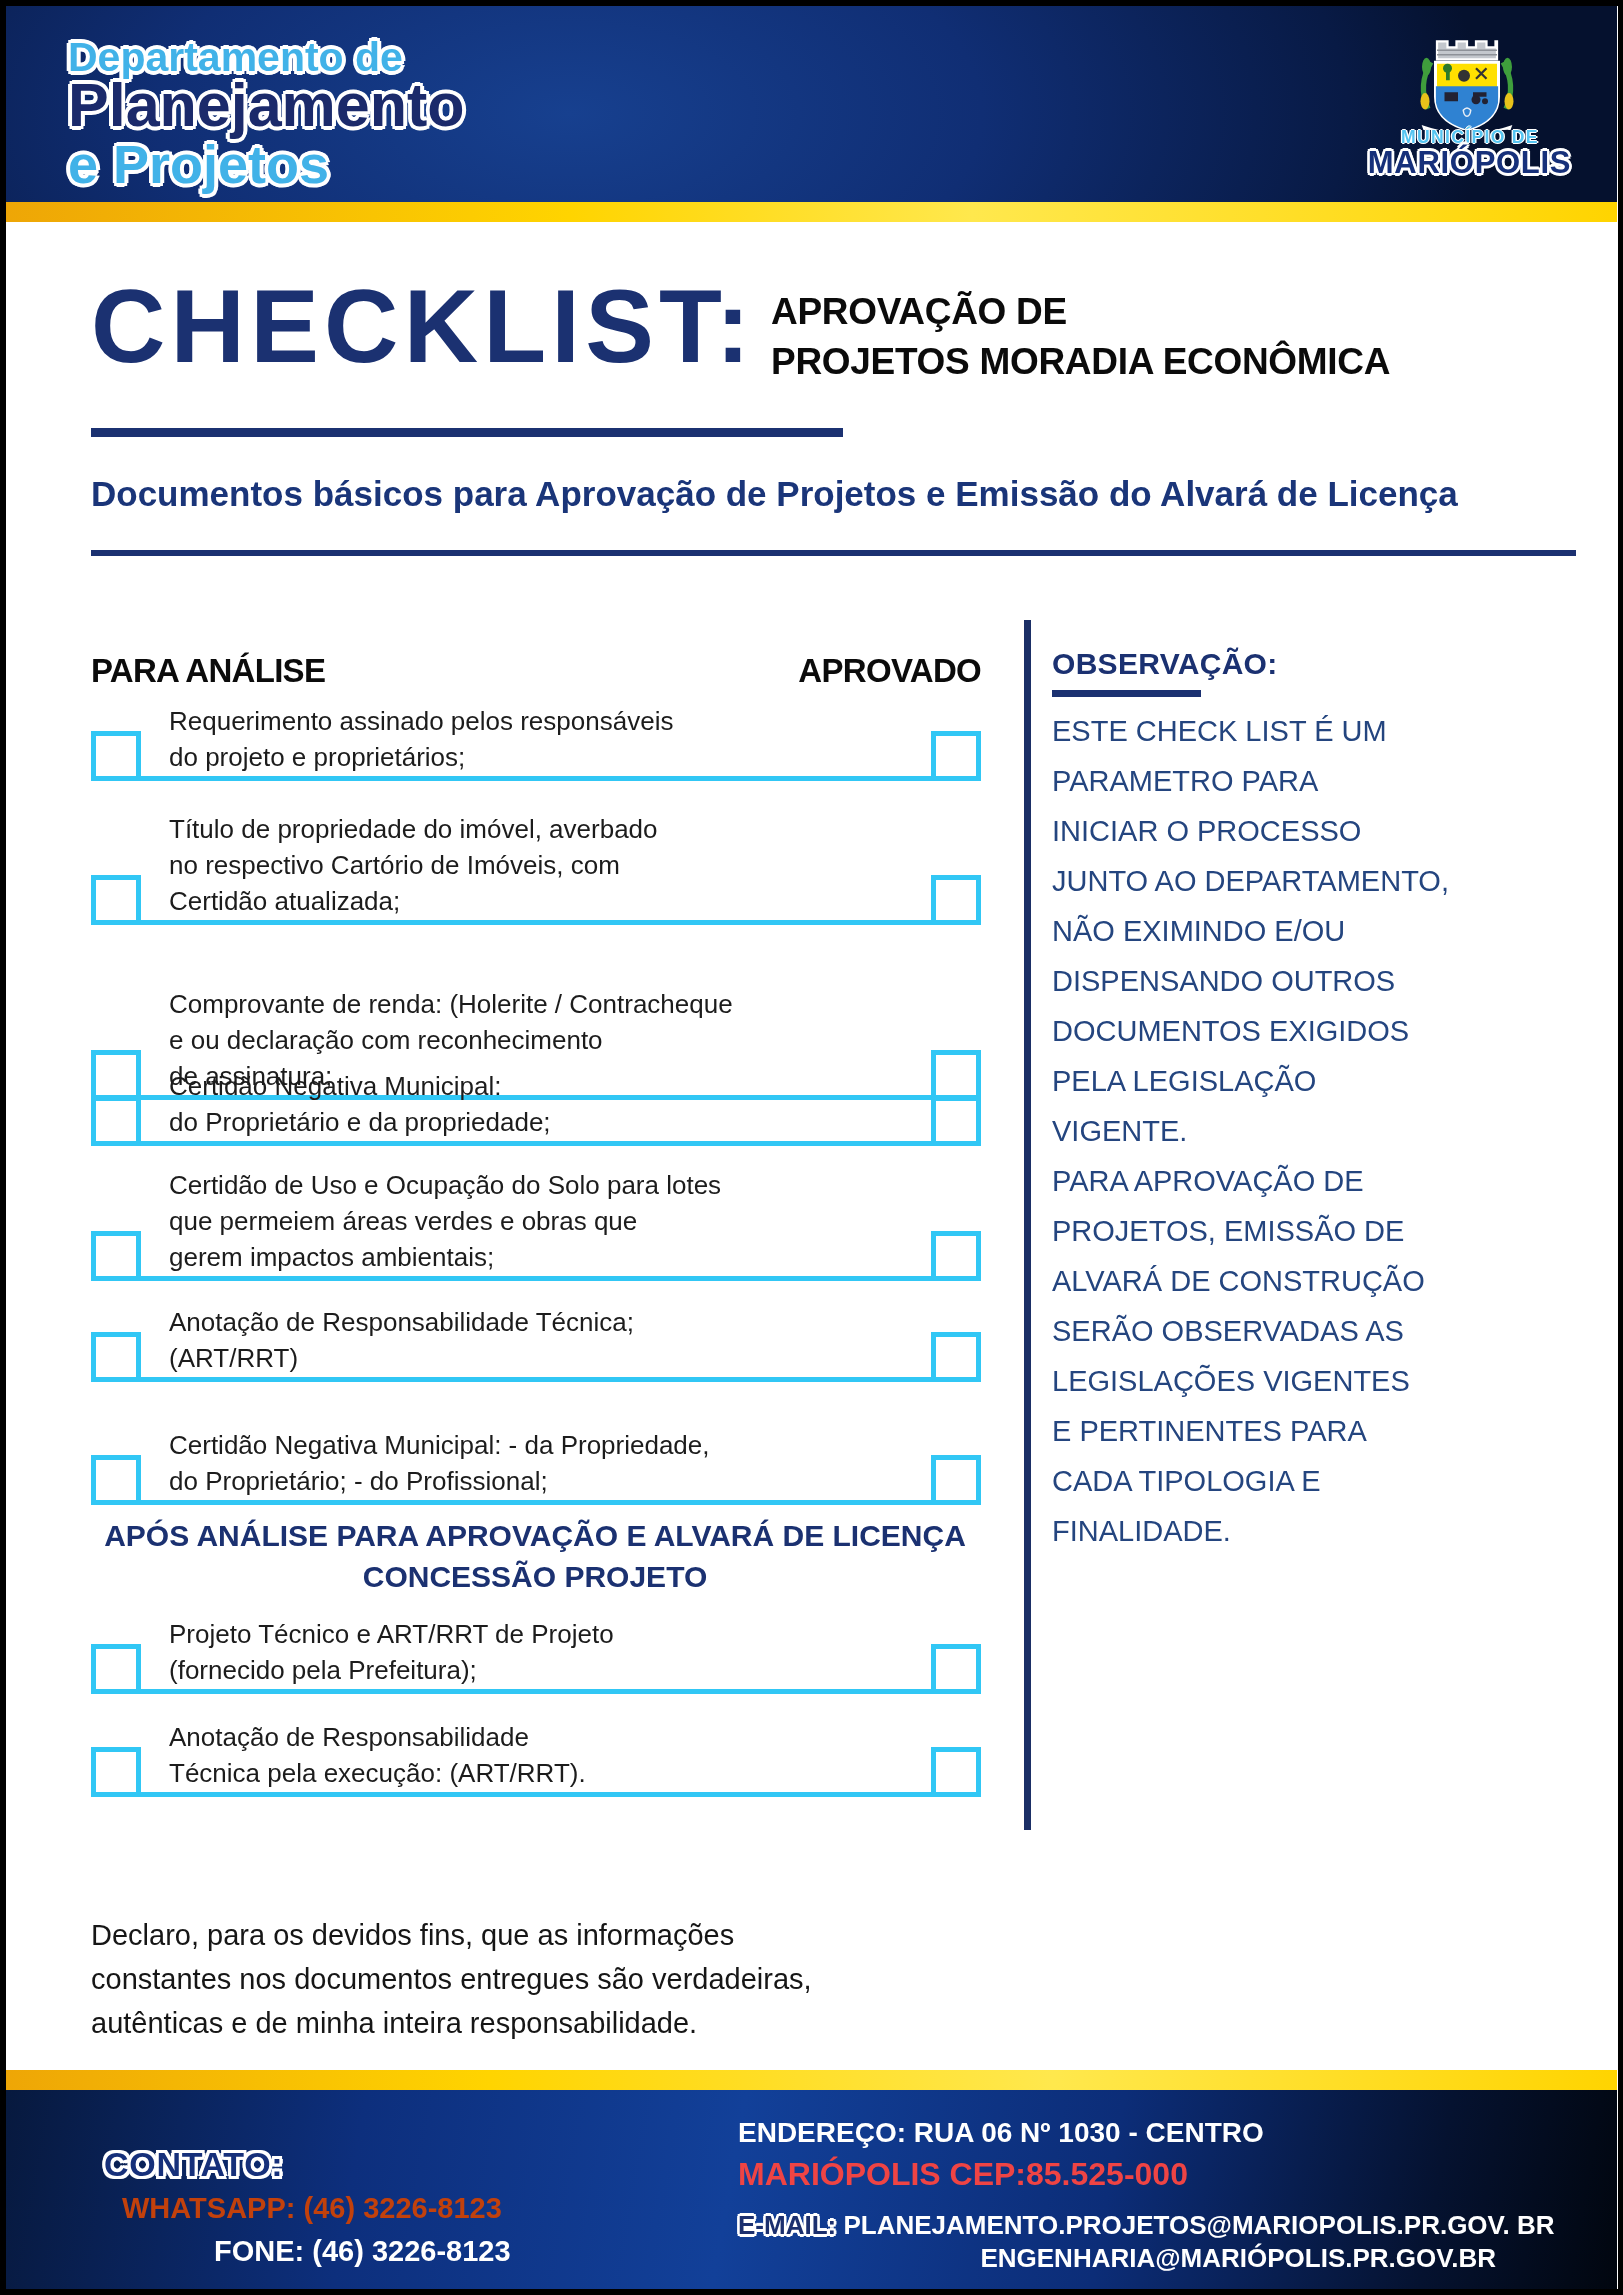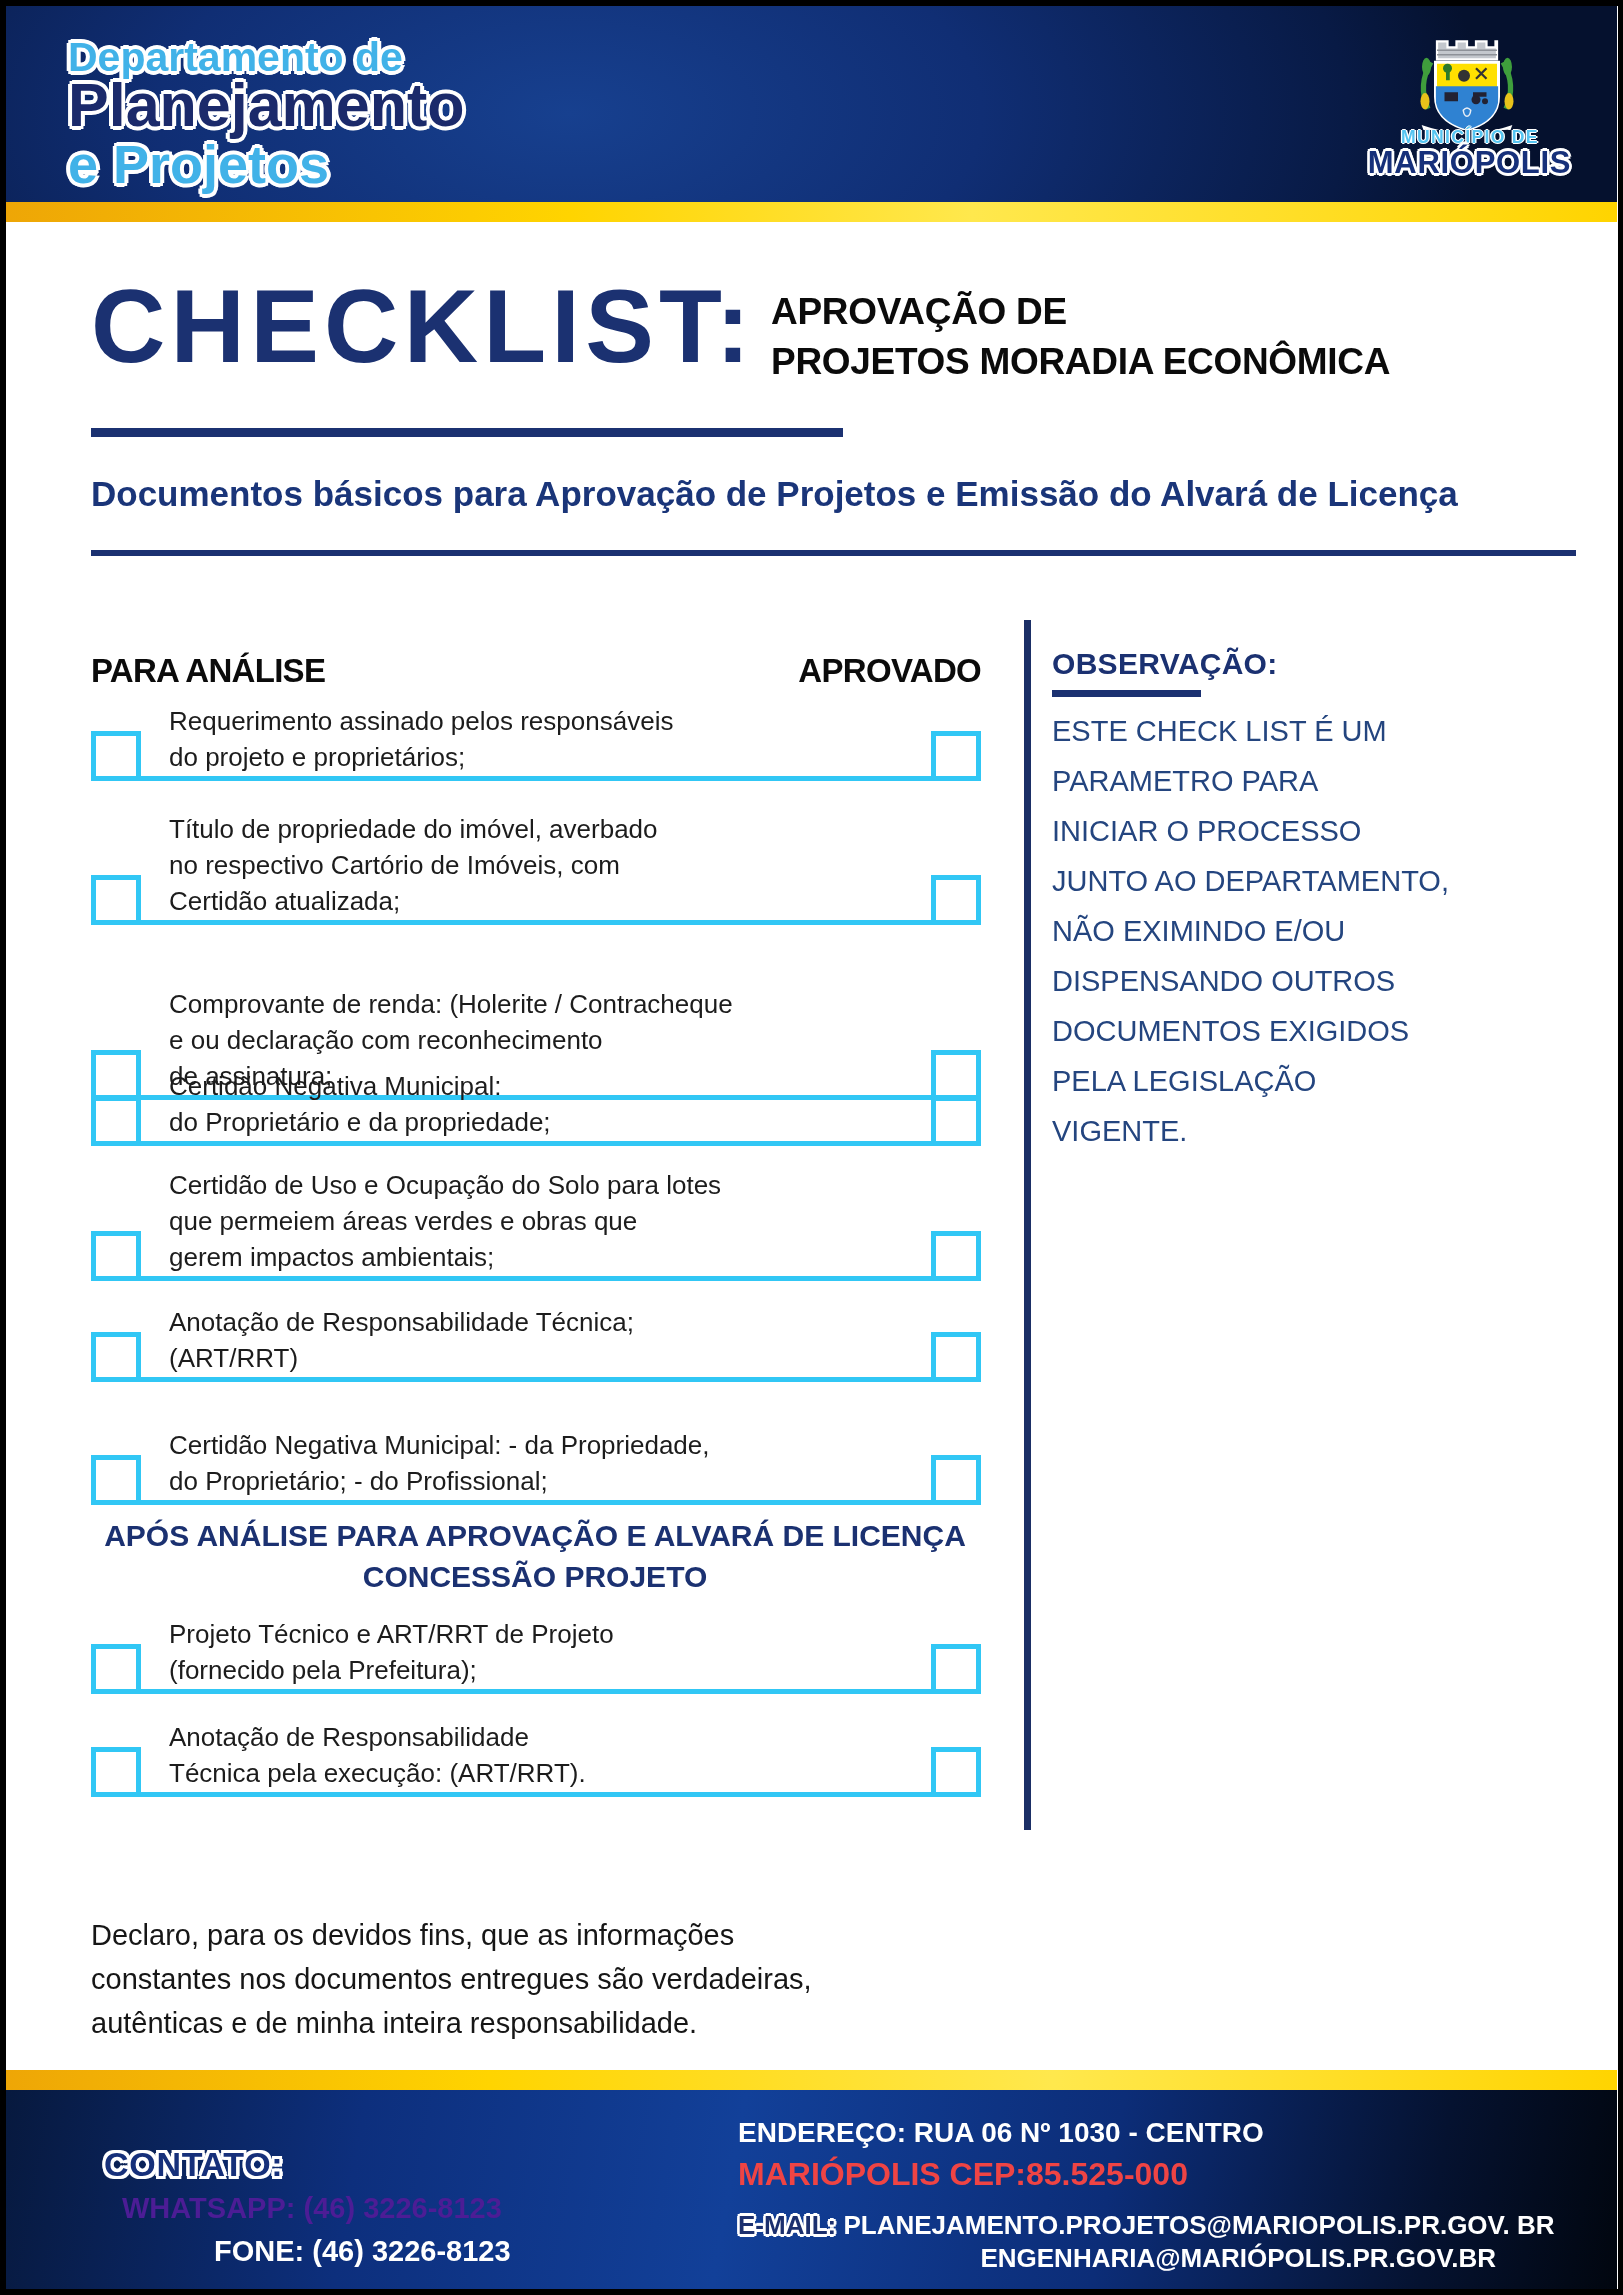--- a/index.html
+++ b/index.html
@@ -66,21 +66,21 @@
   
   .decl{position:absolute;left:85px;top:1907px;font-size:29px;line-height:44px;color:#161616;white-space:pre-line;}
 
   
   .ftr-strip{position:absolute;left:0;top:2064px;width:1611px;height:19.6px;
     background:linear-gradient(90deg,#eea606 0%,#ffd400 30%,#ffe84d 65%,#ffd400 100%);}
   .ftr{position:absolute;left:0;top:2084px;width:1611px;height:199px;
     background:linear-gradient(100deg,#07193e 0%,#0d2f7d 22%,#124099 45%,#0c2d78 68%,#051230 88%,#01060f 100%);}
   .contact-title{position:absolute;left:98px;top:2139px;font-size:34px;font-weight:bold;letter-spacing:0.7px;color:#16307a;
     text-shadow:-3.3px 0 #fff,3.3px 0 #fff,0 -3.3px #fff,0 3.3px #fff,-2.6px -2.6px #fff,2.6px 2.6px #fff,-2.6px 2.6px #fff,2.6px -2.6px #fff;}
-  .contact-wa{position:absolute;left:116px;top:2186px;font-size:29px;font-weight:bold;color:#4c1d95;}
+  .contact-wa{position:absolute;left:116px;top:2186px;font-size:29px;font-weight:bold;color:#c2410c;}
   .contact-fone{position:absolute;left:208px;top:2229px;font-size:29px;font-weight:bold;color:#fff;}
   .addr1{position:absolute;left:732px;top:2111px;font-size:28px;font-weight:bold;color:#fff;}
   .addr2{position:absolute;left:732px;top:2150px;width:641px;text-align:left;font-size:32px;font-weight:bold;color:#ef4444;}
   .email-row{position:absolute;left:732px;top:2204px;font-size:26px;font-weight:bold;}
   .email-label{color:#1b2f6e;
     text-shadow:-2.6px 0 #fff,2.6px 0 #fff,0 -2.6px #fff,0 2.6px #fff,-2px -2px #fff,2px 2px #fff,-2px 2px #fff,2px -2px #fff;}
   .email-val{color:#fff;}
   .email2{position:absolute;left:732px;top:2237px;width:758px;text-align:right;font-size:26px;font-weight:bold;color:#fff;}
 </style>
 </head>
@@ -221,20 +221,28 @@
     <div class="obs-bar"></div>
     <p class="obs-p obs-p1">ESTE CHECK LIST É UM
 PARAMETRO PARA
 INICIAR O PROCESSO
 JUNTO AO DEPARTAMENTO,
 NÃO EXIMINDO E/OU
 DISPENSANDO OUTROS
 DOCUMENTOS EXIGIDOS
 PELA LEGISLAÇÃO
 VIGENTE.</p>
+    <p class="obs-p">PARA APROVAÇÃO DE
+PROJETOS, EMISSÃO DE
+ALVARÁ DE CONSTRUÇÃO
+SERÃO OBSERVADAS AS
+LEGISLAÇÕES VIGENTES
+E PERTINENTES PARA
+CADA TIPOLOGIA E
+FINALIDADE.</p>
   </div>
 
   <div class="decl">Declaro, para os devidos fins, que as informações
 constantes nos documentos entregues são verdadeiras,
 autênticas e de minha inteira responsabilidade.</div>
 
   <div class="ftr-strip"></div>
   <div class="ftr"></div>
   <div class="contact-title">CONTATO:</div>
   <div class="contact-wa">WHATSAPP: (46) 3226-8123</div>

